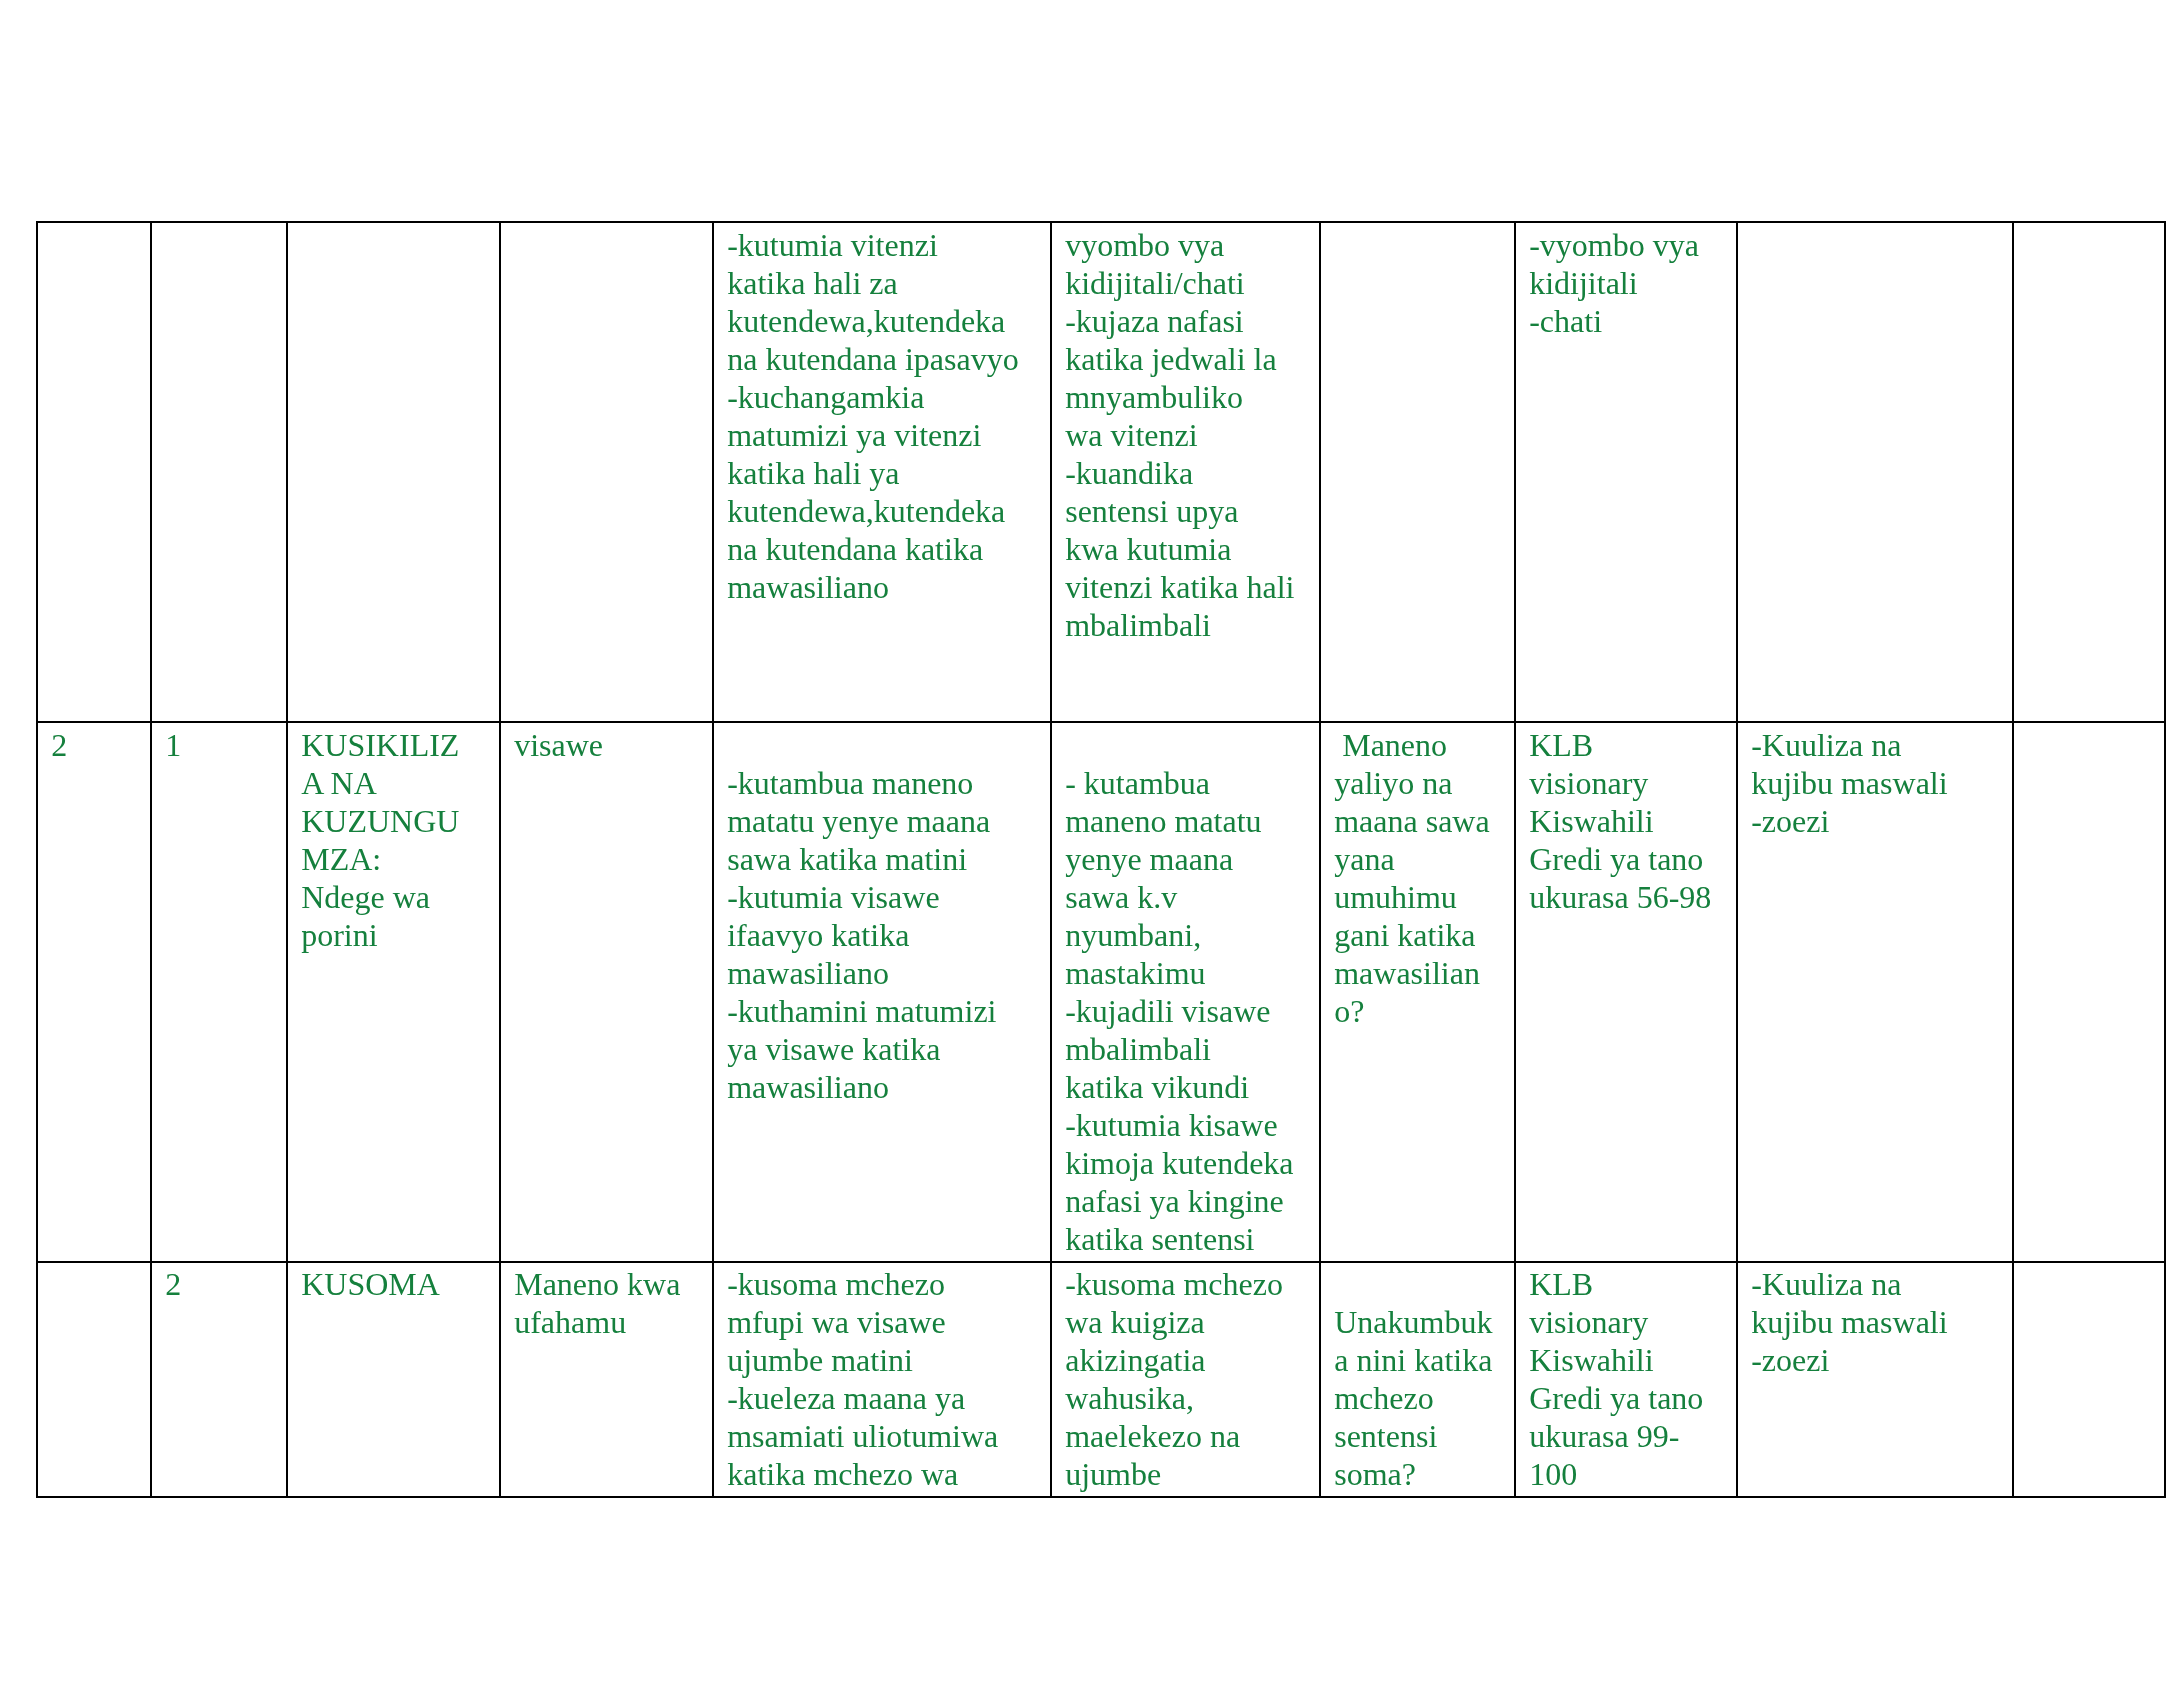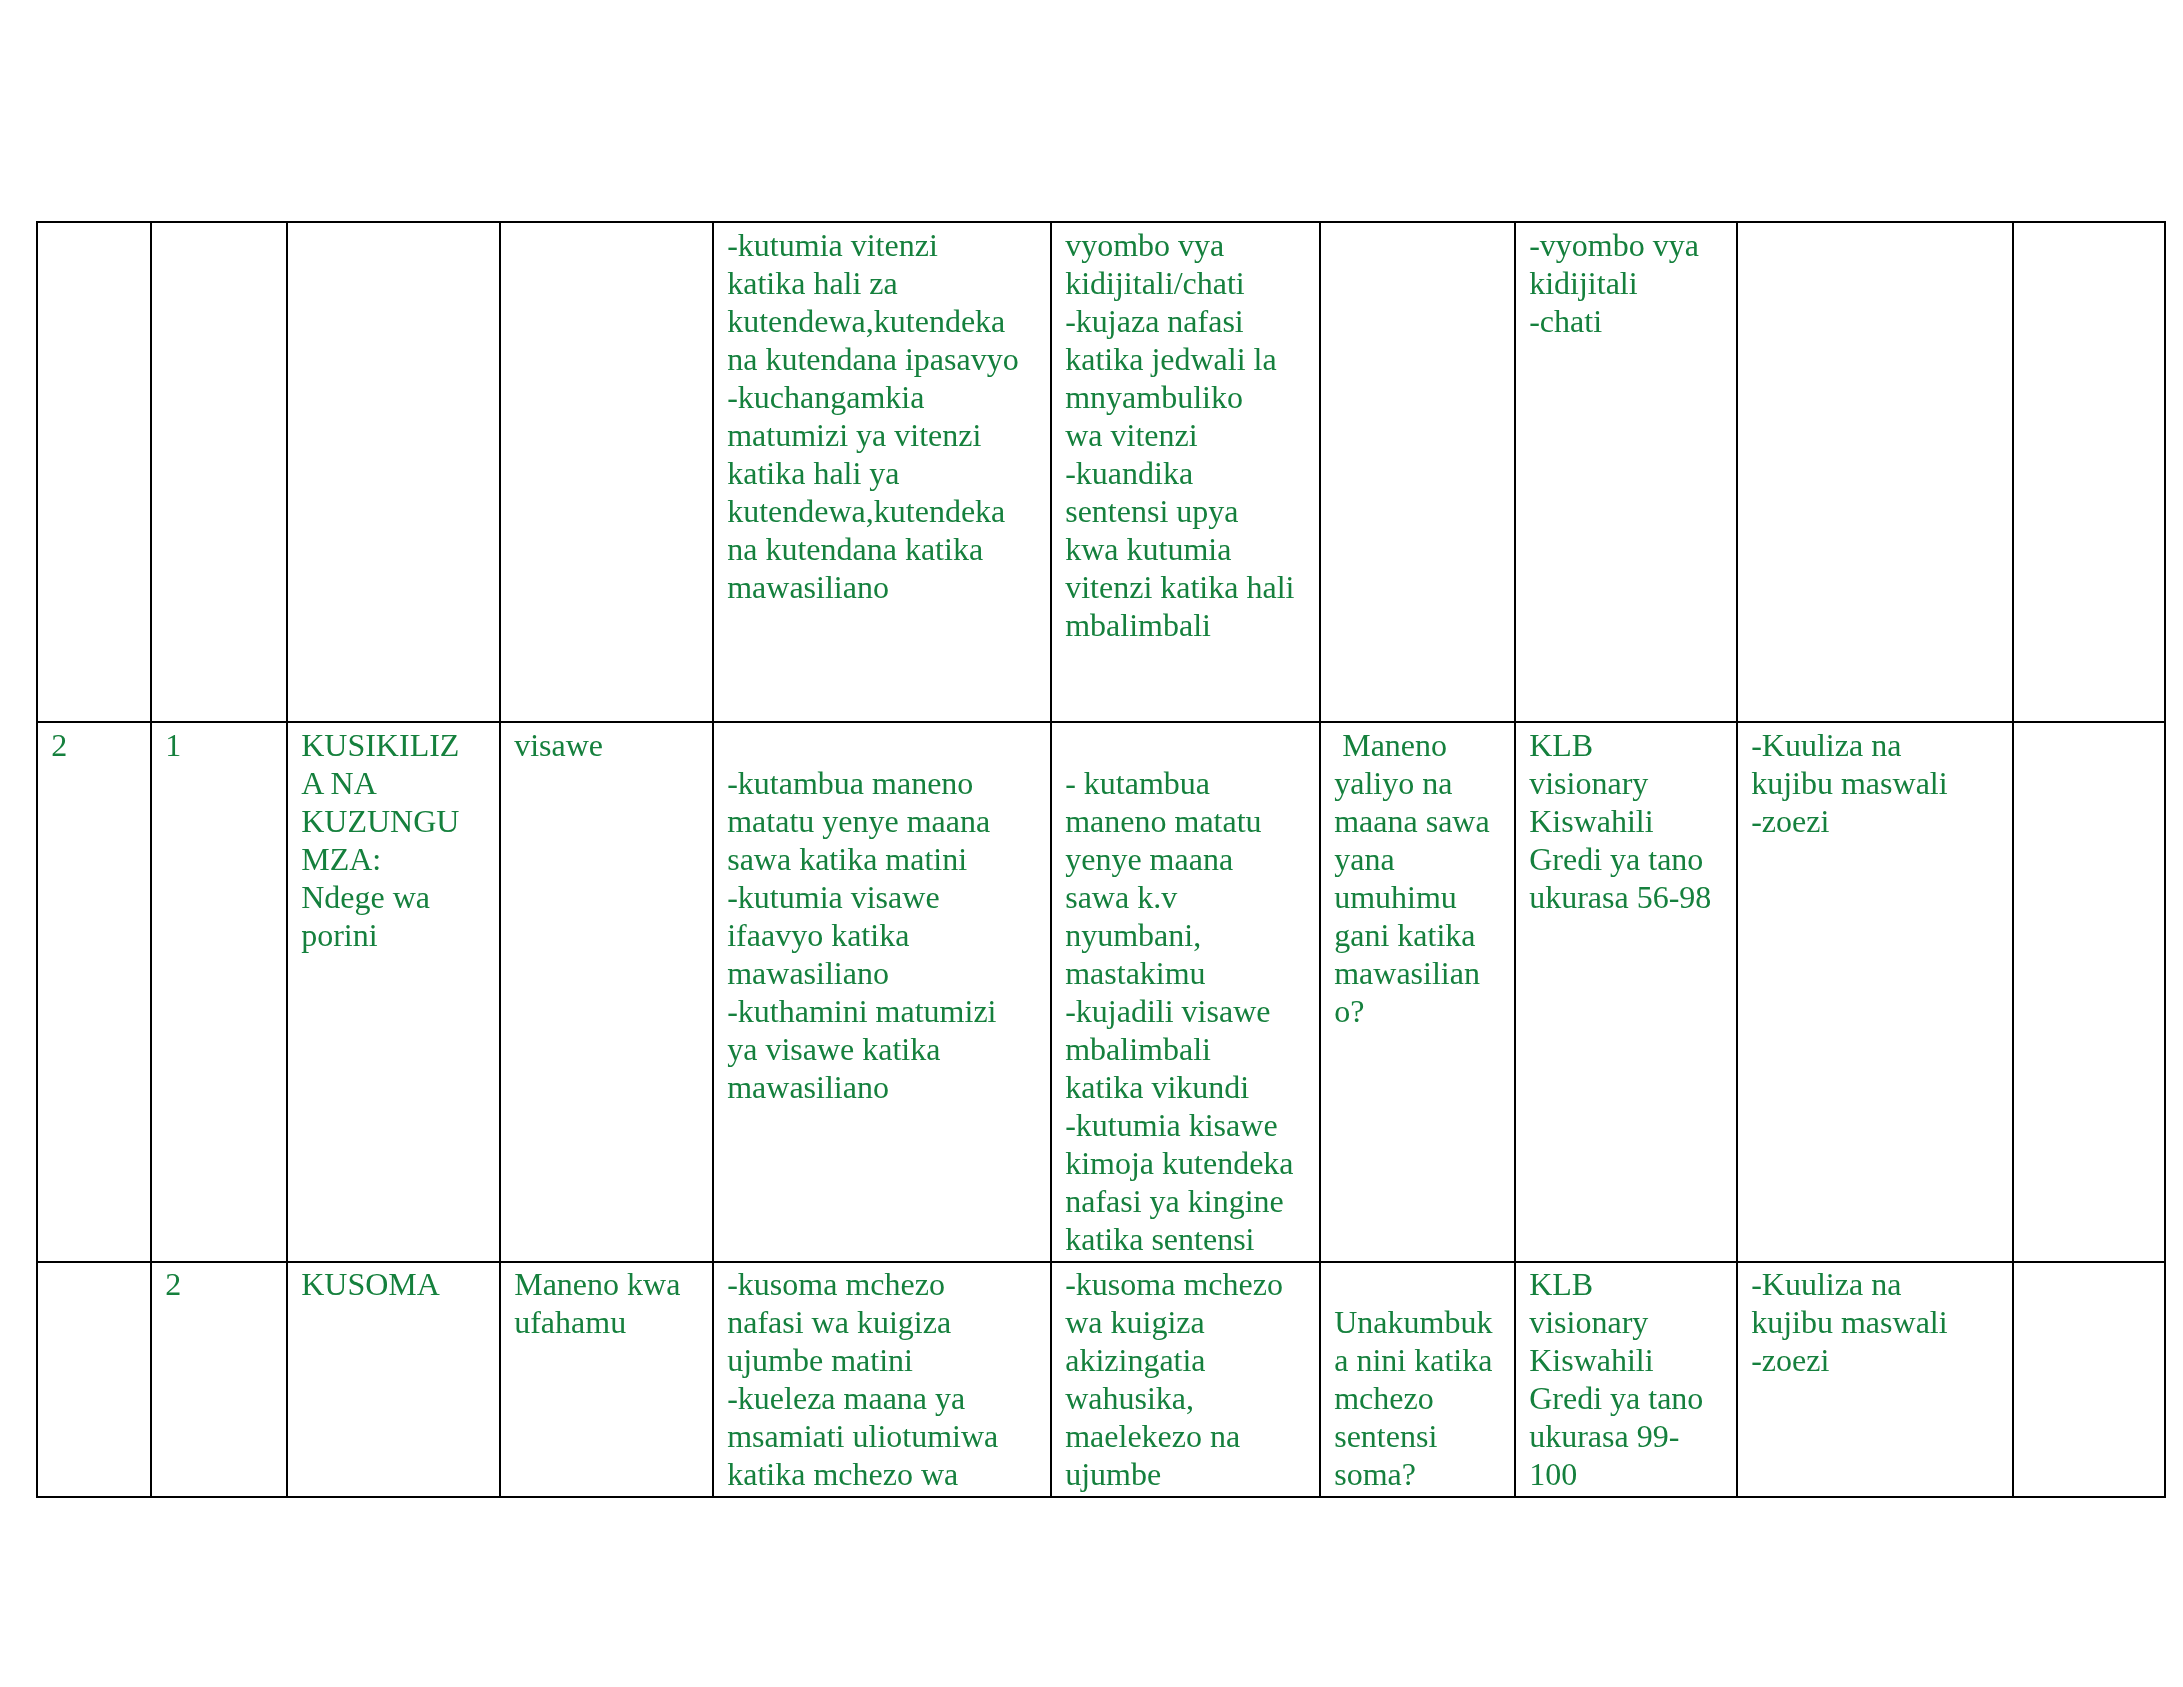--- a/index.html
+++ b/index.html
@@ -159,21 +159,21 @@
         <td><span>2</span></td>
         <td>
           <span class="line">KUSOMA</span>
         </td>
         <td>
           <span class="line">Maneno kwa</span>
           <span class="line">ufahamu</span>
         </td>
         <td>
           <span class="line">-kusoma mchezo</span>
-          <span class="line">nafasi wa kuigiza</span>
+          <span class="line">mfupi wa visawe</span>
           <span class="line">ujumbe matini</span>
           <span class="line">-kueleza maana ya</span>
           <span class="line">msamiati uliotumiwa</span>
           <span class="line">katika mchezo wa</span>
         </td>
         <td>
           <span class="line">-kusoma mchezo</span>
           <span class="line">wa kuigiza</span>
           <span class="line">akizingatia</span>
           <span class="line">wahusika,</span>

